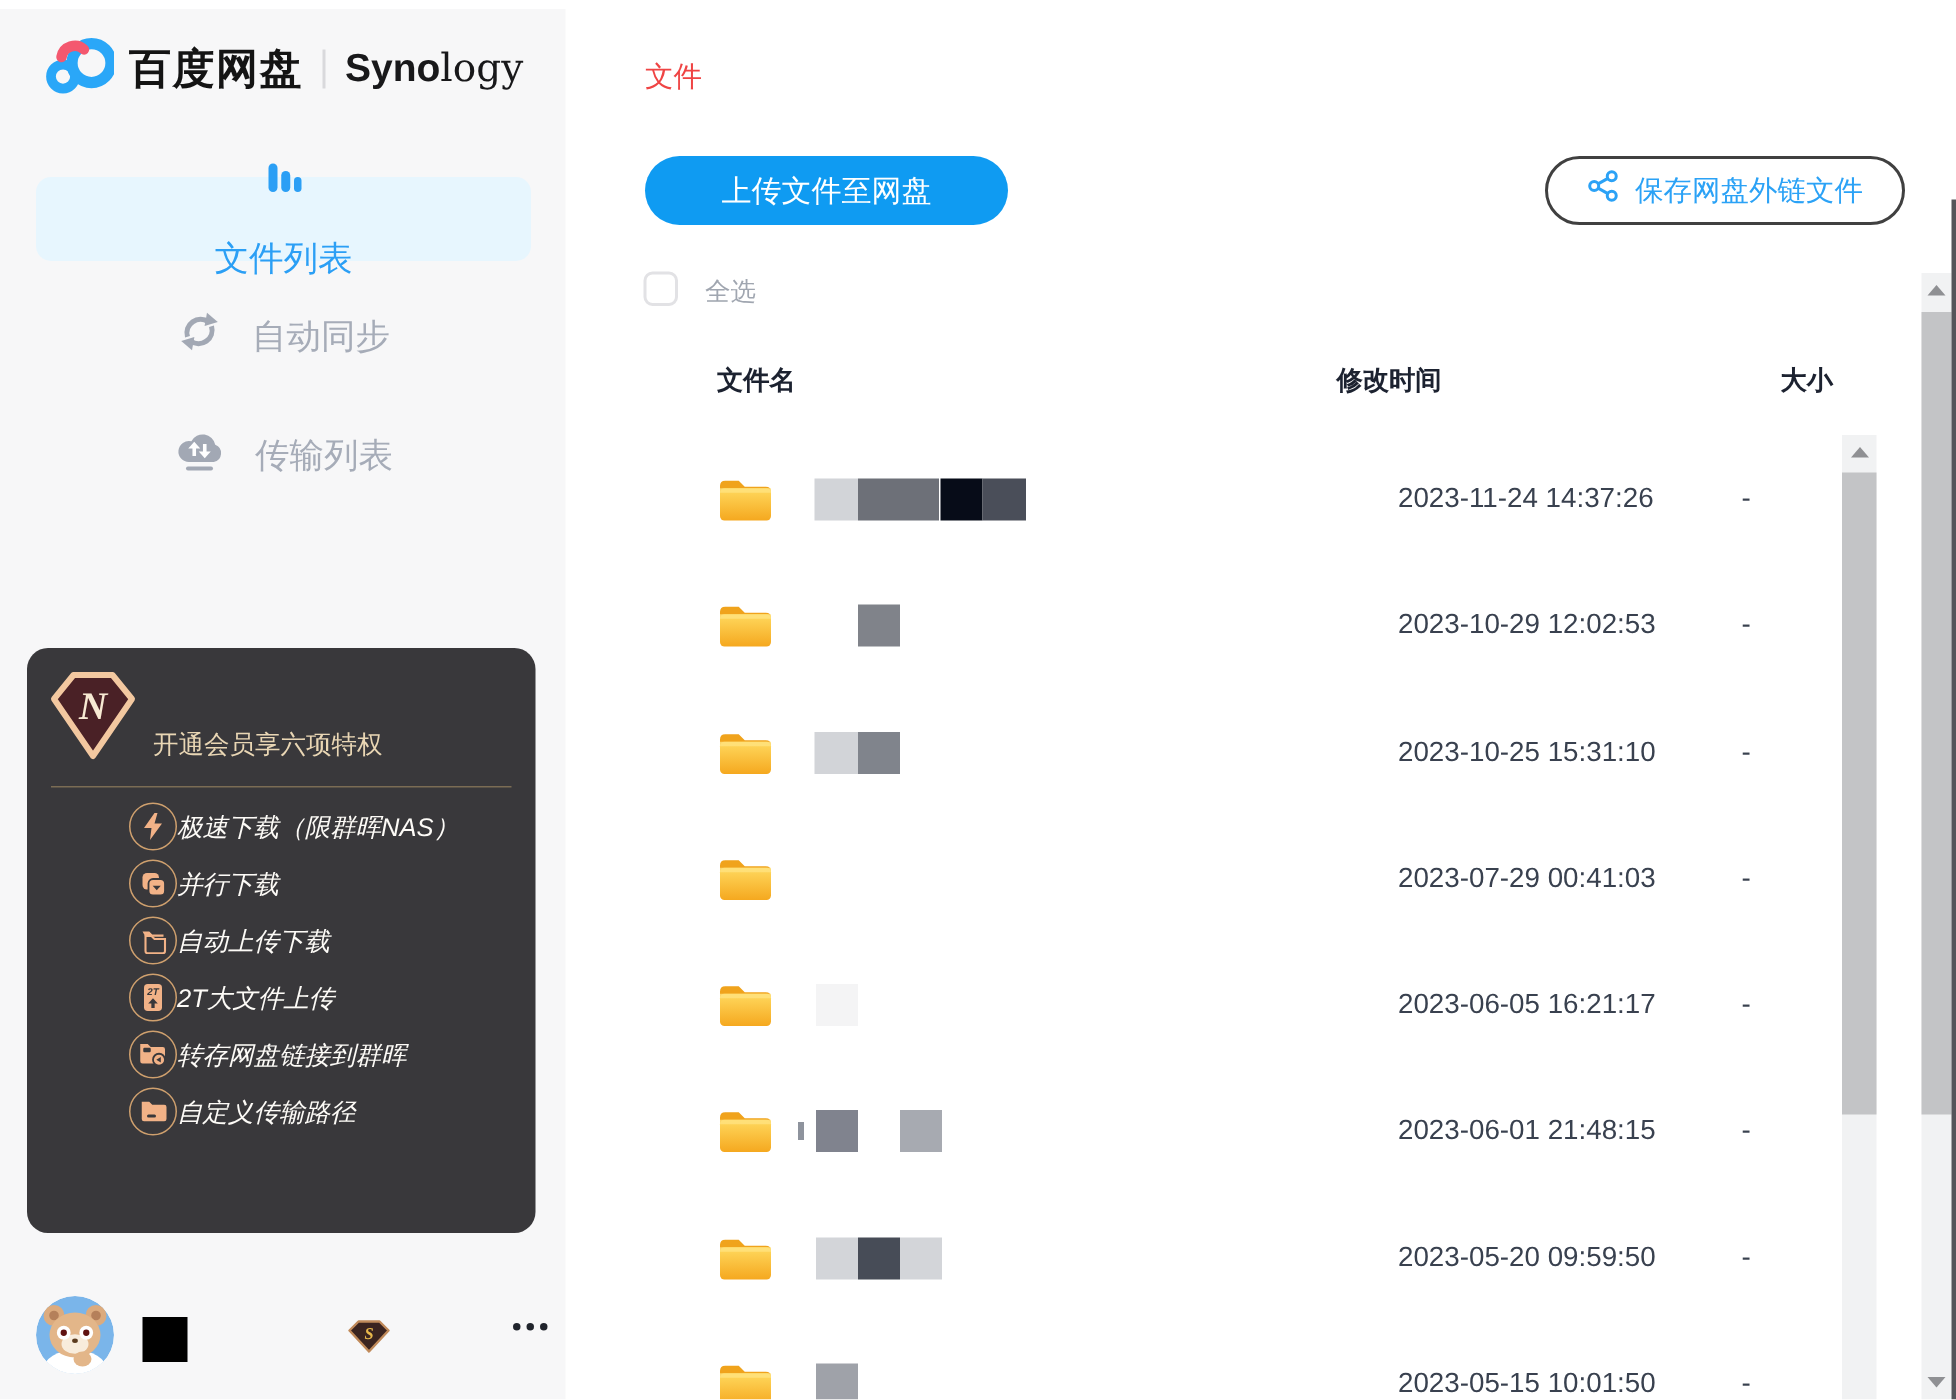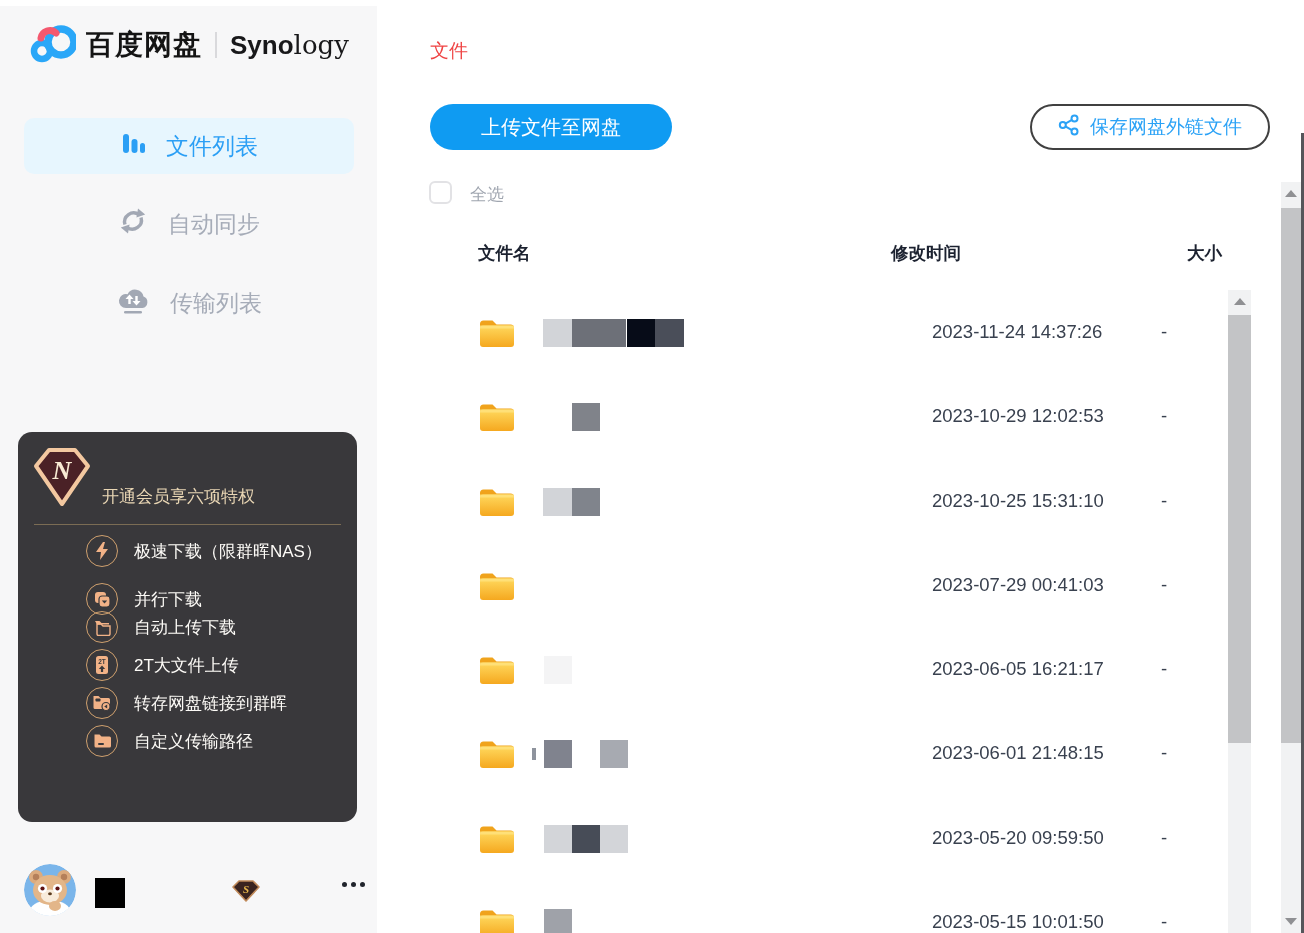--- a/index.html
+++ b/index.html
@@ -17,36 +17,36 @@
   #brand-text{font-size:28px;font-weight:700;color:#141414;letter-spacing:1px;margin-left:10px;}
   #logo-divider{width:2px;height:26px;background:#d9d9dc;margin:0 13px;}
   #partner-text{font-size:26px;color:#18181a;}
   #partner-text b{font-weight:800;}
   #partner-text .serif{font-family:"DejaVu Serif",serif;font-weight:400;}
 
   .nav-item{position:absolute;left:24px;width:330px;height:56px;border-radius:10px;
             display:flex;align-items:center;justify-content:center;gap:20px;
             font-size:23px;color:#a6acb8;cursor:pointer;}
   .nav-item.active{background:#e7f6fe;color:#2b9ff5;font-weight:500;}
-  #nav-0{top:112px;}
+  #nav-0{top:112px;flex-direction:column;}
   #nav-1{top:190px;}
   #nav-2{top:269px;}
 
   
   #promo{left:18px;top:426px;width:339px;height:390px;background:#39383b;border-radius:14px;}
   #promo-diamond{position:absolute;left:14px;top:14px;}
   #promo-title{position:absolute;left:82px;top:17px;font-size:24px;font-weight:800;
                color:#f6e8cd;letter-spacing:1px;white-space:nowrap;}
   #promo-sub{position:absolute;left:84px;top:53px;font-size:17px;color:#e9d6b4;}
   #promo-divider{position:absolute;left:16px;right:16px;top:92px;height:1px;background:rgba(190,160,110,.5);}
-  .feature{position:absolute;left:68px;height:38px;display:flex;align-items:center;gap:16px;}
+  .feature{position:absolute;left:68px;height:38px;display:flex;align-items:center;font-style:italic;}
   .f-icon{width:30px;height:30px;border:1px solid #cfa06e;border-radius:50%;
           display:grid;place-items:center;flex:0 0 auto;}
   .f-label{font-size:17px;color:#fdfbf7;white-space:nowrap;}
-  #feat-0{top:100px;}#feat-1{top:148px;}#feat-2{top:176px;}
+  #feat-0{top:100px;}#feat-1{top:138px;}#feat-2{top:176px;}
   #feat-3{top:214px;}#feat-4{top:252px;}#feat-5{top:290px;}
   #promo-cta{position:absolute;left:14px;right:14px;top:334px;height:40px;border-radius:20px;
              background:linear-gradient(90deg,#f9ecd0,#f3c690 45%,#ecab66);
              color:#4d2e08;font-weight:800;font-size:20px;display:grid;place-items:center;cursor:pointer;}
 
   
   #avatar{left:24px;top:858px;width:52px;height:52px;border-radius:50%;overflow:hidden;cursor:pointer;}
   #redacted-username{left:95px;top:872px;width:30px;height:30px;background:#000;}
   #vip-badge{left:232px;top:874px;}
   #more-dots{left:342px;top:876px;display:flex;gap:4px;cursor:pointer;}

